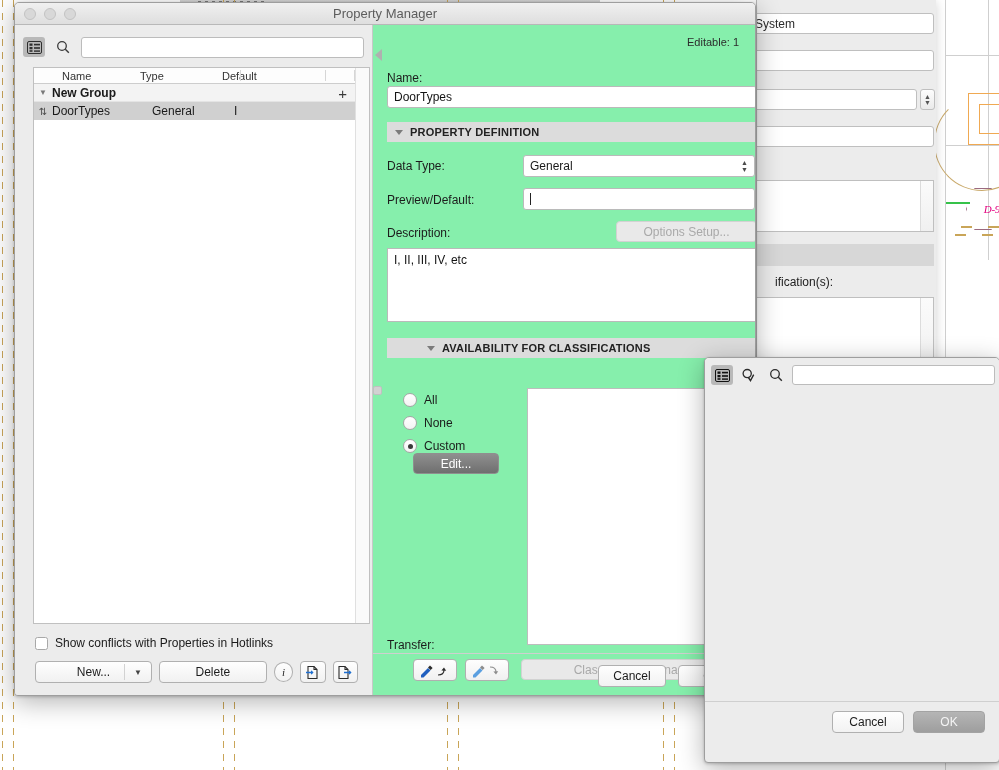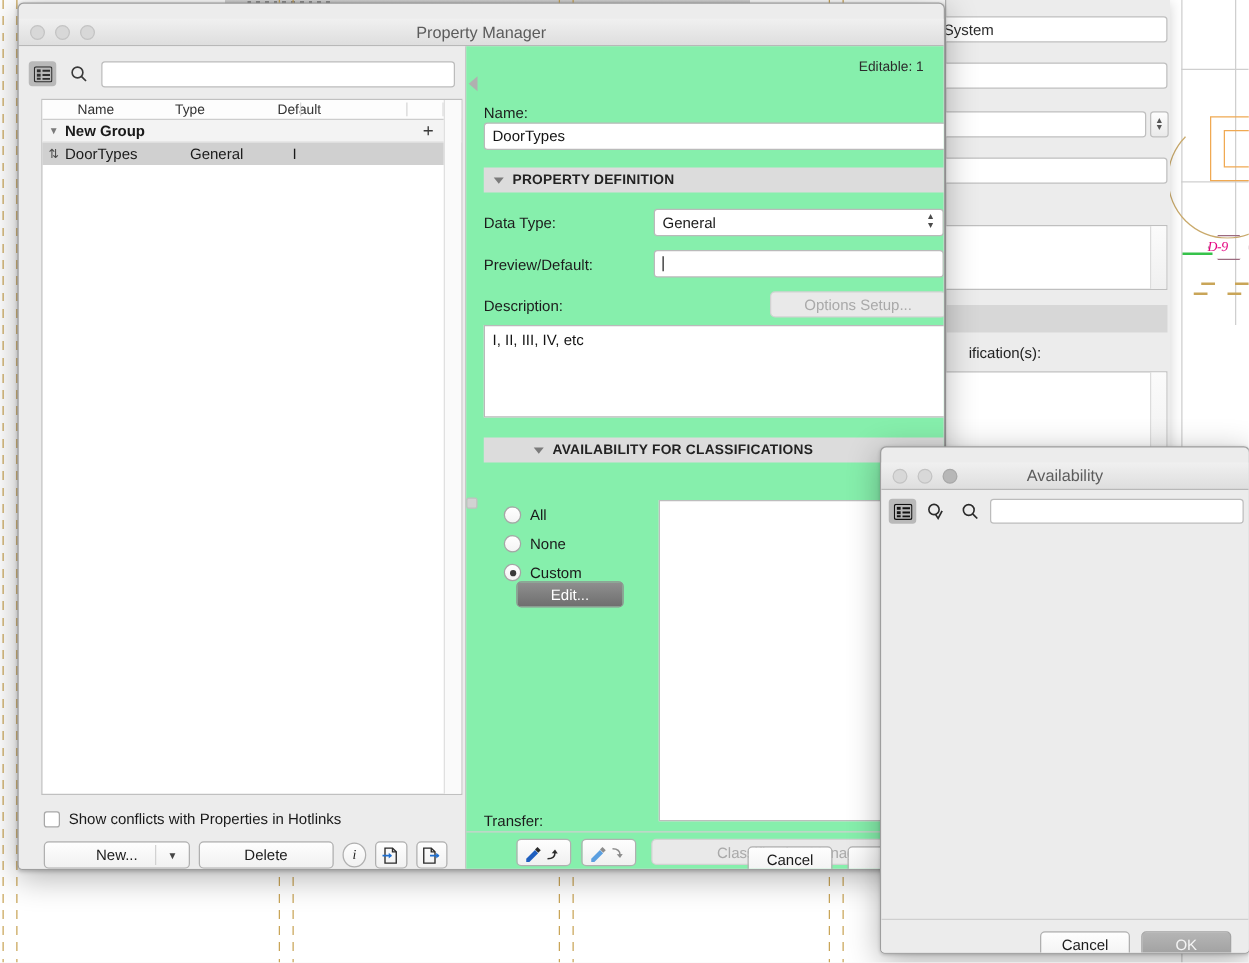--- a/index.html
+++ b/index.html
@@ -44,22 +44,22 @@
     border: 1px solid #c9a96a;
     border-radius: 50%;
     border-right-color: transparent;
     border-top-color: transparent;
   }
   .door-leaf {
     position: absolute; border: 1.5px solid #f0a952; background: transparent;
   }
   .marker-hex {
     position: absolute;
-    width: 34px; height: 20px;
-    display: flex; align-items: center; justify-content: flex-start;
+    width: 34px; height: 42px;
+    display: flex; align-items: center; justify-content: flex-end;
     color: #e3007f; font-size: 11px; font-style: italic;
     font-family: "Liberation Serif", serif;
     letter-spacing: -.3px;
   }
   .marker-hex::before {
     content: ""; position: absolute; left: 0; top: 0; right: 0; bottom: 0;
     border: 1.2px solid #9b6a7f;
     clip-path: polygon(25% 0%, 75% 0%, 100% 50%, 75% 100%, 25% 100%, 0% 50%);
     background: transparent;
   }
@@ -109,21 +109,20 @@
     border-radius: 5px 5px 4px 4px;
     box-shadow: 0 6px 26px rgba(0,0,0,.30), 0 1px 3px rgba(0,0,0,.2);
     overflow: hidden;
   }
   .titlebar {
     height: 22px;
     background: linear-gradient(180deg,#f0f0f0,#dedede);
     border-bottom: 1px solid #b8b8b8;
     display: flex; align-items: center;
     position: relative;
-    margin-top: 12px;
   }
   .lights { display: flex; gap: 8px; padding-left: 9px; }
   .light {
     width: 12px; height: 12px; border-radius: 50%;
     background: #d8d8d8; border: .5px solid #c3c3c3;
   }
   .light.active { background: #b7b7b7; border-color: #a8a8a8; }
   .win-title {
     position: absolute; left: 0; right: 0; text-align: center;
     font-size: 13px; color: #5c5c5c;
@@ -635,28 +634,20 @@
             <span>OK</span>
           </div>
         </div>
 
       </div>
     </div>
   </div>
 
   <div class="mac-window" id="availability-dialog">
 
-    <div class="titlebar">
-      <div class="lights">
-        <span class="light"></span>
-        <span class="light"></span>
-        <span class="light active"></span>
-      </div>
-      <div class="win-title">Availability</div>
-    </div>
 
     <div class="av-body">
 
       <div class="av-toolbar">
         <div class="icon-btn sel">
           <svg width="15" height="13" viewBox="0 0 15 13">
             <rect x="0.5" y="0.5" width="14" height="12" rx="1.5" fill="none" stroke="#111"></rect>
             <rect x="2.5" y="2.5" width="3" height="2.3" fill="#111"></rect>
             <rect x="2.5" y="6" width="3" height="2.3" fill="#111"></rect>
             <rect x="2.5" y="9.2" width="3" height="1.6" fill="#111"></rect>

